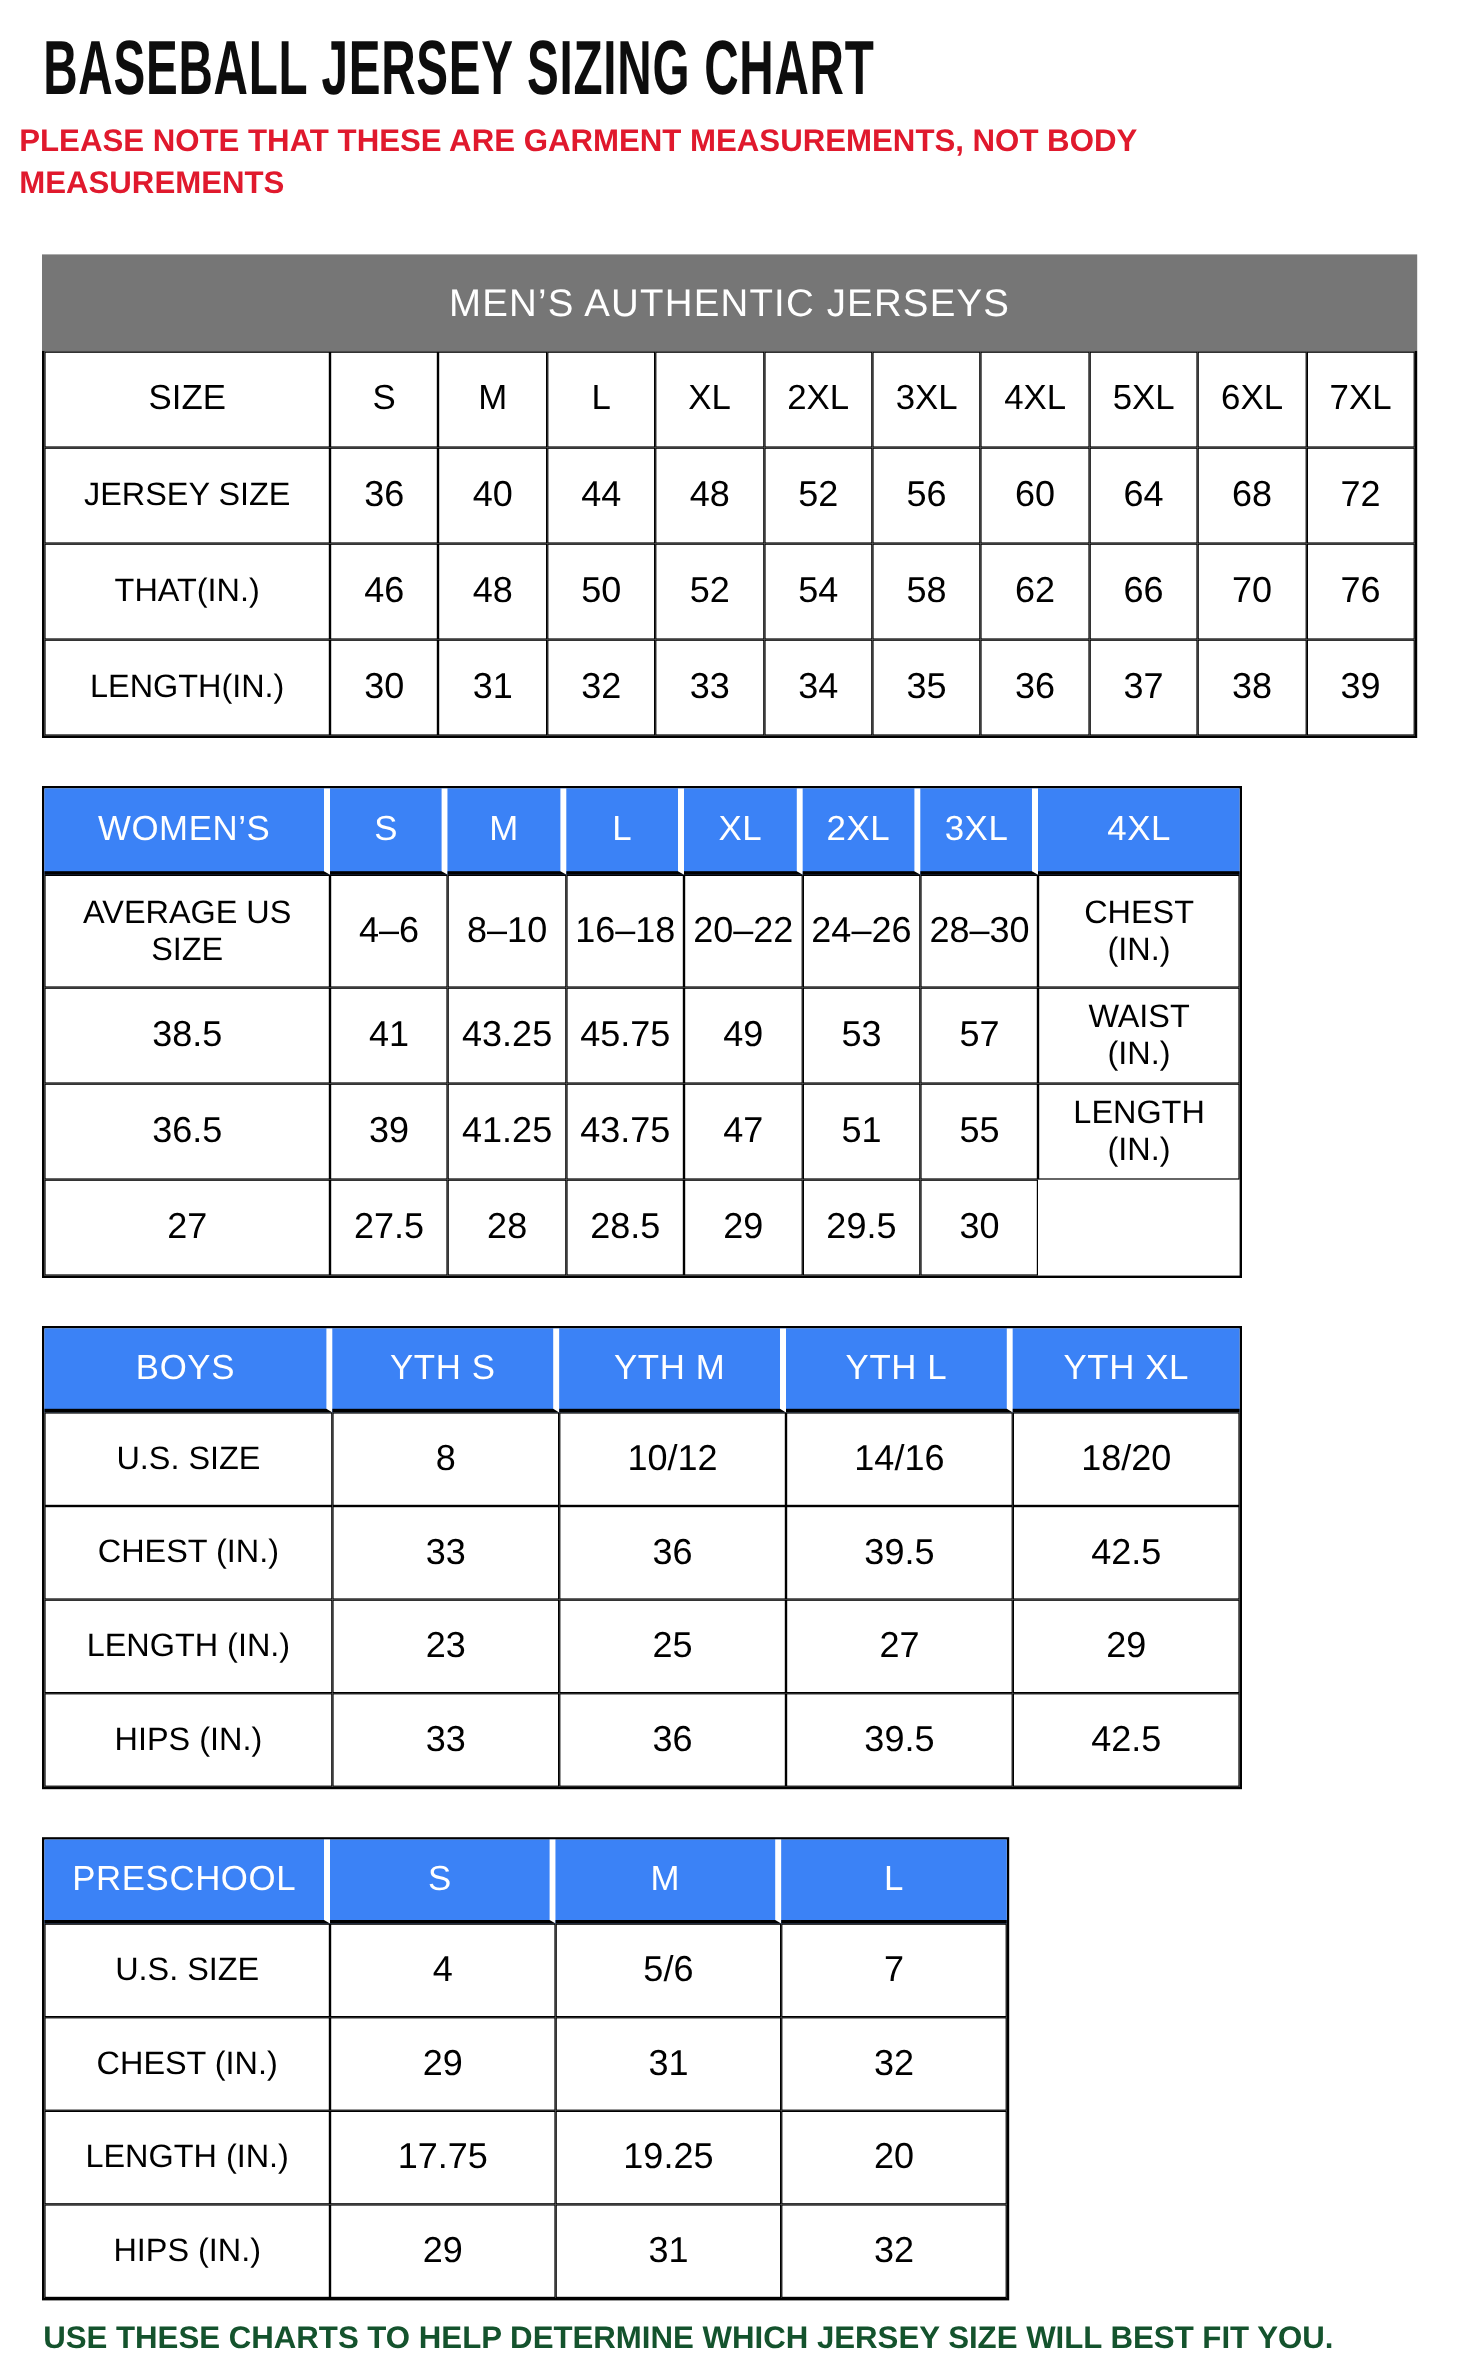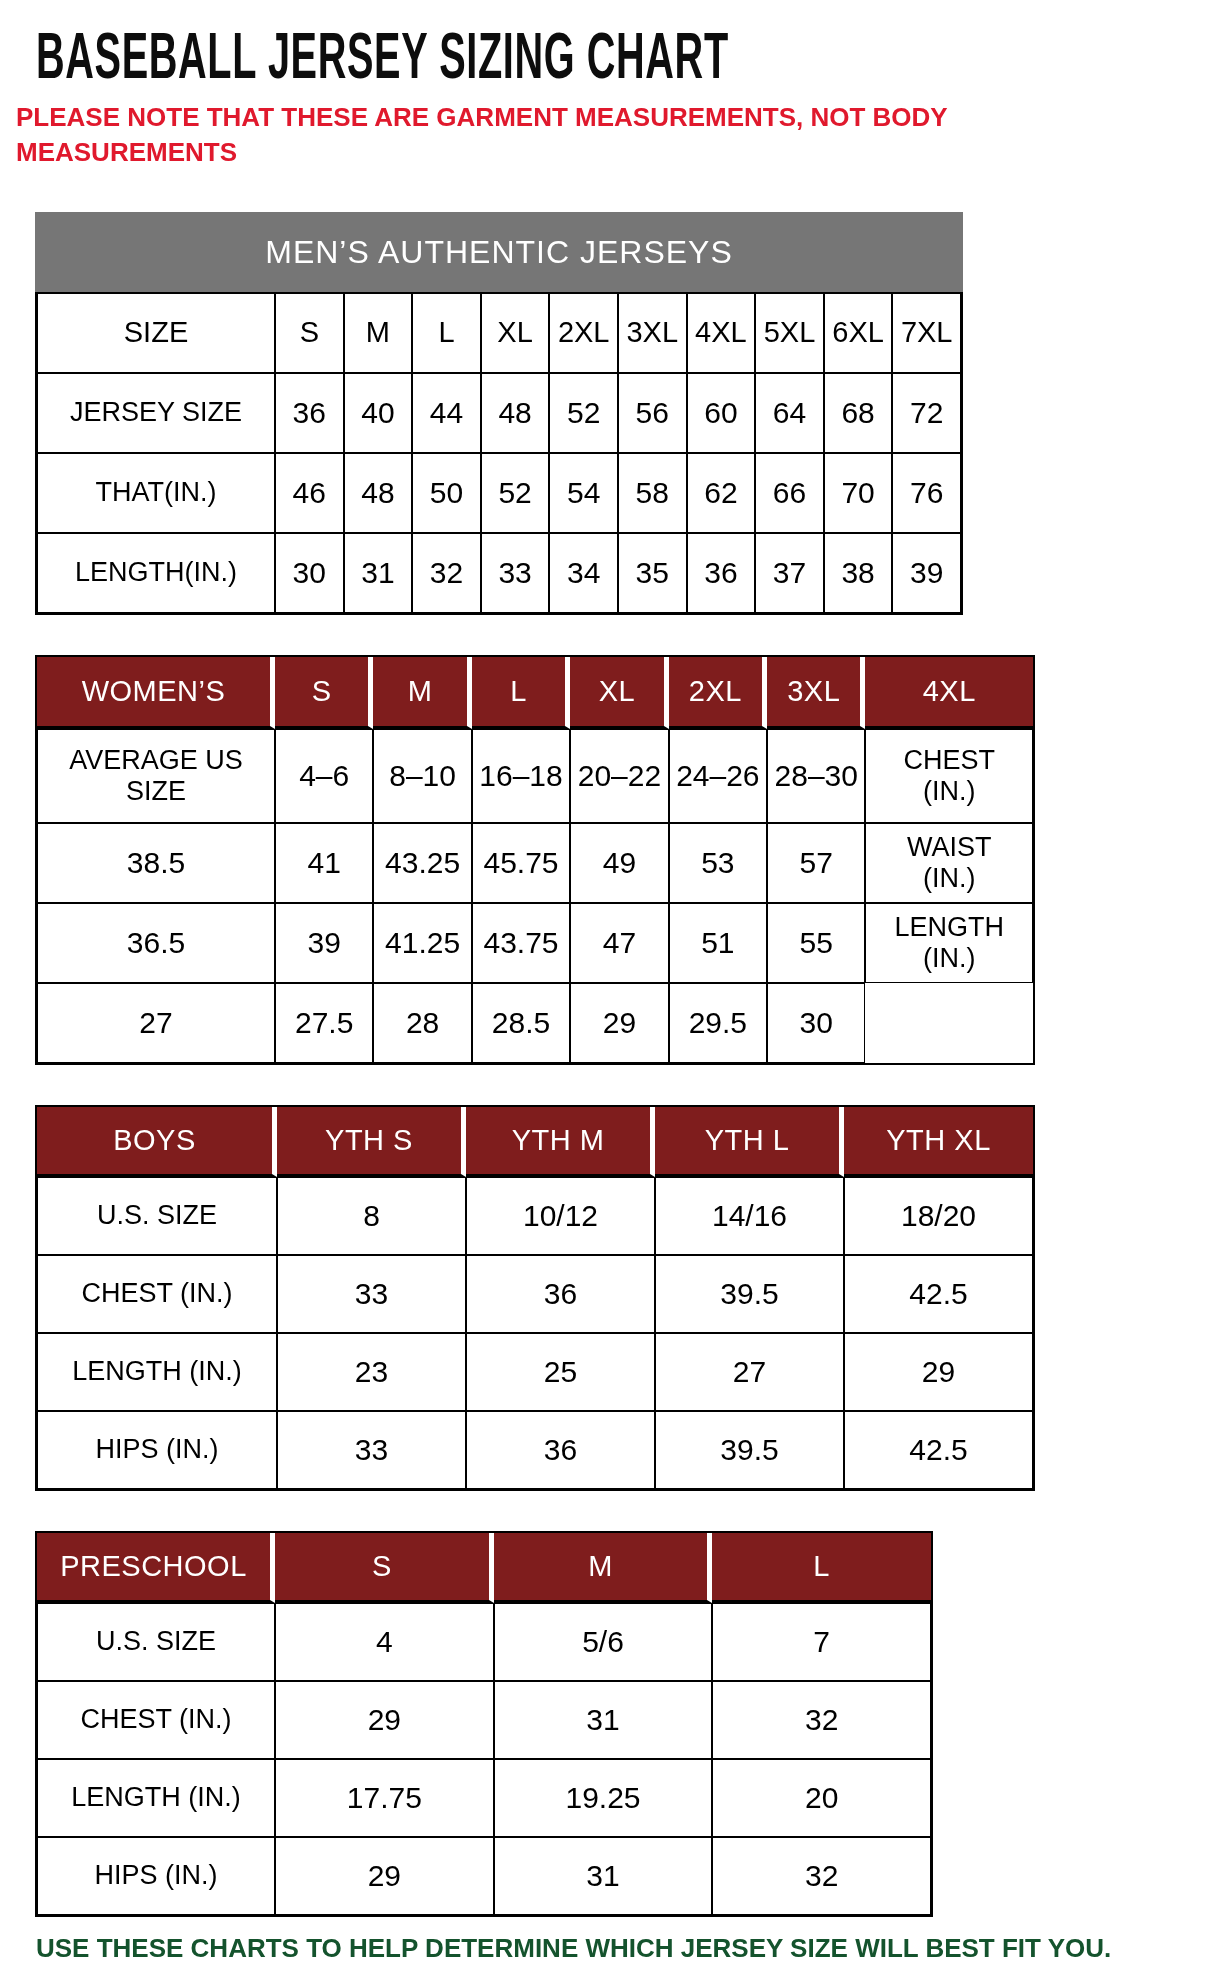--- a/index.html
+++ b/index.html
@@ -28,24 +28,24 @@
   }
   .note {
     margin: 12px 0 0 16px;
     width: 935px;
     font-size: 26px;
     line-height: 35px;
     font-weight: 700;
     color: #E0192D;
   }
   section { display: block; }
-  .sec-mens      { margin: 42px 0 0 35px; width: 928px; }
+  .sec-mens      { margin: 42px 0 0 35px; width: 1146px; }
   .sec-womens    { margin: 40px 0 0 35px; width: 1000px; }
   .sec-boys      { margin: 40px 0 0 35px; width: 1000px; }
-  .sec-preschool { margin: 40px 0 0 35px; width: 898px; }
+  .sec-preschool { margin: 40px 0 0 35px; width: 806px; }
 
   .band {
     height: 80px;
     background: #767676;
     color: #ffffff;
     display: flex;
     align-items: center;
     justify-content: center;
     font-size: 32px;
     letter-spacing: 1px;
@@ -77,21 +77,21 @@
     align-items: center;
     justify-content: center;
     text-align: center;
     border: 1px solid #000000;
     font-size: 30px;
     line-height: 1.15;
   }
   .lab { padding: 12px 28px; font-size: 27px; }
   .chd { font-size: 29px; }           
   .ghd {                               
-    background: #7f1d1d;
+    background: #3b82f6;
     color: #ffffff;
     border: 0;
     border-right: 5px solid #ffffff;
     border-bottom: 3px solid #000000;
     font-size: 29px;
     letter-spacing: 0.5px;
   }
   .ghd.last { border-right: 0; }
   .footer {
     margin: 16px 0 0 36px;

